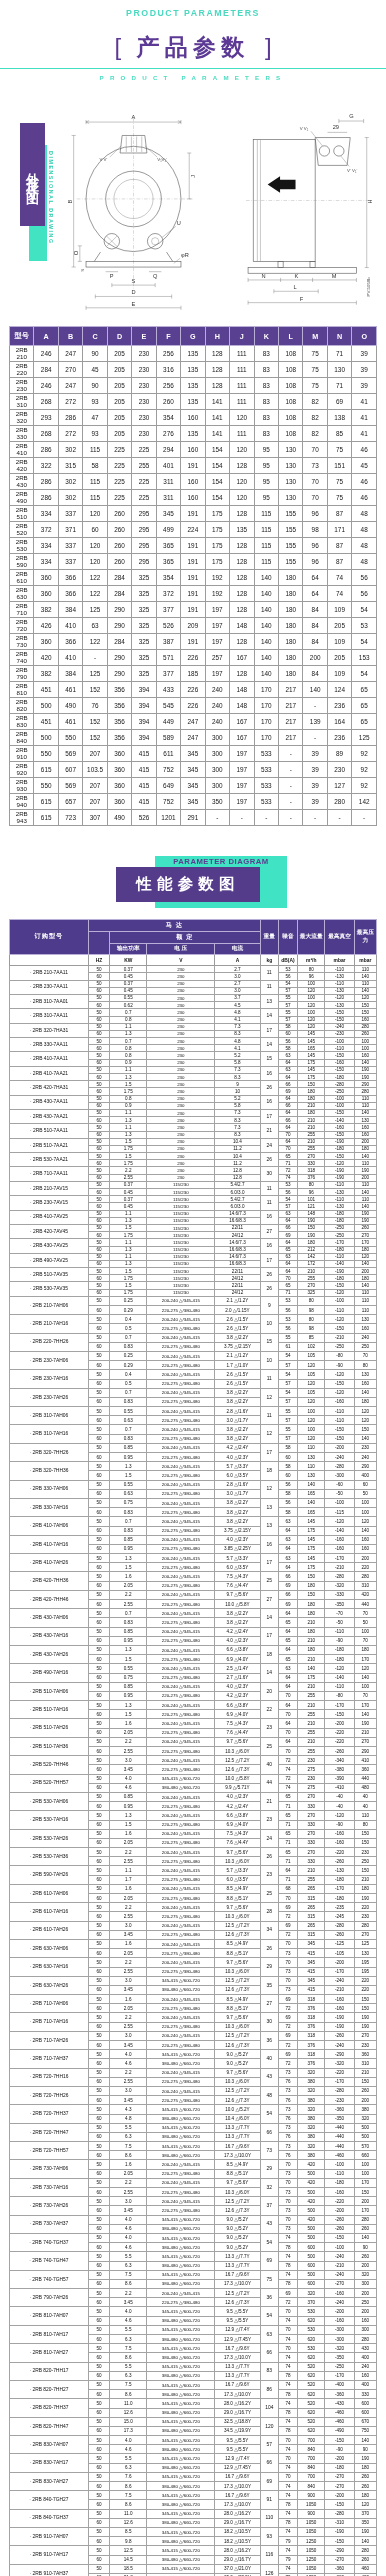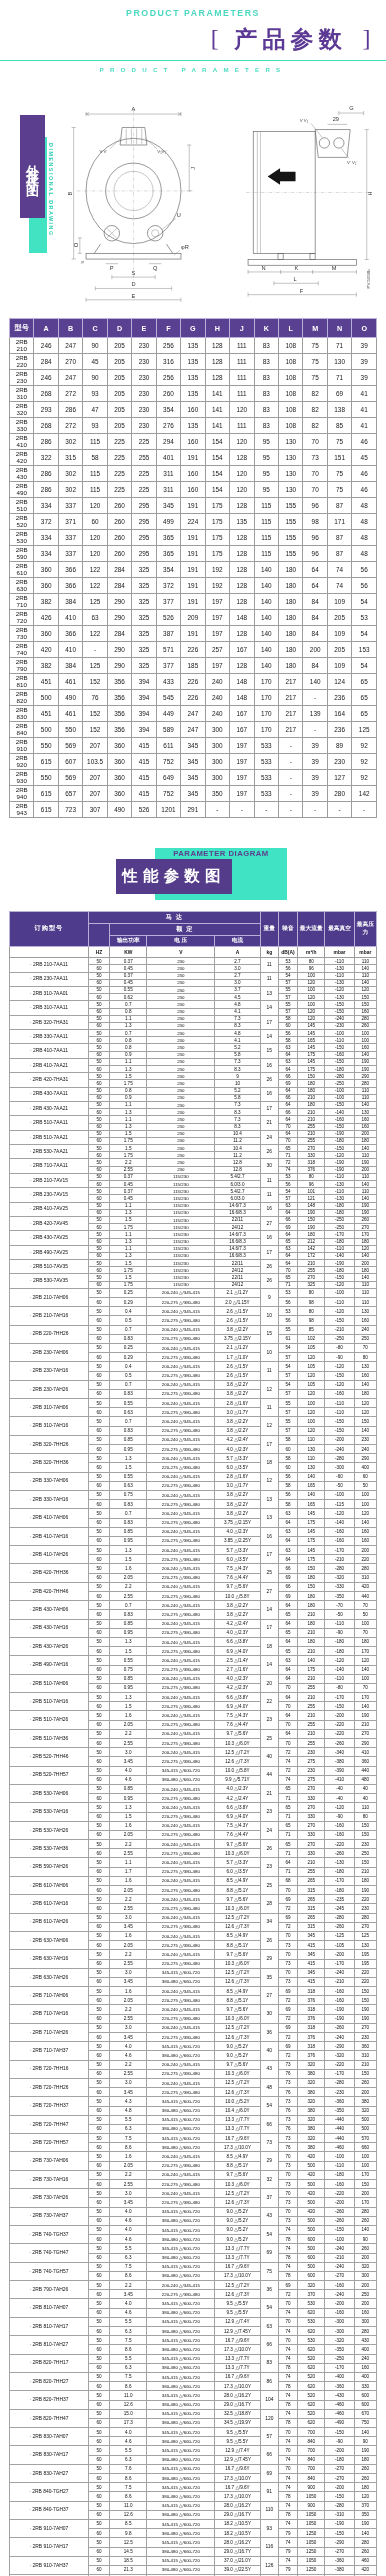--- a/index.html
+++ b/index.html
@@ -1,21 +1,21 @@
 <!DOCTYPE html>
 <html style="font-size:8.2px"><head>
 <meta charset="utf-8">
 <style>
   html,body{margin:0;padding:0;}
   body{width:386px;background:#ffffff;font-family:"Liberation Sans",sans-serif;color:#222;}
   .page{width:386px;overflow:hidden;}
 
   
   .top-sub{margin-top:8.2px;text-align:center;color:#4ad9c0;font-size:8.8px;letter-spacing:1.5px;font-weight:600;}
-  .title-row{text-align:right;margin-top:6px;color:#5c3994;font-family:Liberation Serif, serif;}
+  .title-row{text-align:center;margin-top:14px;color:#5c3994;}
   .title-row .br{font-size:24px;font-weight:400;vertical-align:middle;margin:0 15.5px;position:relative;top:-1px;}
   .title-row .big{display:inline-block;font-size:23px;font-weight:700;letter-spacing:5.2px;vertical-align:middle;}
   .teal-hr{border:none;border-top:1px solid #42e0c1;margin:5.2px 0 0 0;}
   .spaced-sub{text-align:center;color:#4cdcc2;font-size:6.2px;letter-spacing:6.2px;margin-top:4.6px;font-weight:700;}
 
   
   .drawing-sec{position:relative;height:233px;margin-top:4.1px;}
   .banner-teal{position:absolute;left:29px;top:60px;width:17.5px;height:116px;background:#41e3c3;z-index:1;}
   .banner-purple{position:absolute;left:19.6px;top:38px;width:25px;height:103px;background:#5b3f8e;color:#fff;
     writing-mode:vertical-rl;text-orientation:upright;font-size:13px;font-weight:600;letter-spacing:4.6px;
@@ -35,21 +35,21 @@
   
   table.dimt{margin:8.2px auto 0 auto;border-collapse:collapse;table-layout:fixed;width:368px;padding-left:36px;}
   table.dimt th{background:#5a4090;color:#fff;border:0.5px solid #b9aed6;font-size:7.2px;font-weight:600;height:15.5px;}
   table.dimt td{border:0.5px solid #9c9c9c;background:#fff;text-align:center;font-size:6.4px;height:10.3px;color:#161616;padding:0.5px 0;}
   table.dimt td.model{font-size:6.2px;}
 
   
   .param-banner{position:relative;height:58px;margin-top:30px;}
   .pb-teal{position:absolute;left:155px;top:0;width:132px;height:52px;background:#40e3c3;}
   .pb-strip{position:absolute;left:155px;top:1px;width:132px;text-align:center;color:#5b3f8e;font-weight:700;font-size:7.7px;letter-spacing:0.5px;}
-  .pb-purple{position:absolute;left:116px;top:11.3px;width:116px;height:35px;background:#553c8b;color:#fff;
+  .pb-purple{position:absolute;left:116px;top:11.3px;width:144px;height:35px;background:#553c8b;color:#fff;
     display:flex;align-items:center;justify-content:center;font-size:15.5px;font-weight:600;letter-spacing:5.2px;}
 
   
   table.perft{margin:5.2px auto 0 auto;border-collapse:collapse;table-layout:fixed;width:368px;}
   table.perft th.ph{background:#4e3b8b;color:#fff;border:0.5px solid #b9aed6;font-weight:600;font-size:5.7px;padding:1px 0.5px;}
   table.perft th.ph.big{font-size:6.2px;letter-spacing:1px;}
   table.perft tr.units th{background:#fff;color:#111;border:0.5px solid #9c9c9c;font-size:4.9px;font-weight:700;height:9.3px;padding:0.5px;}
   table.perft td{border:0.5px solid #a3a3a3;background:#fff;text-align:center;font-size:4.6px;color:#0e0e0e;padding:0 0.5px;line-height:1.15;}
   table.perft tr.short td{height:6.2px;}
   table.perft tr.tall td{height:8.2px;}

